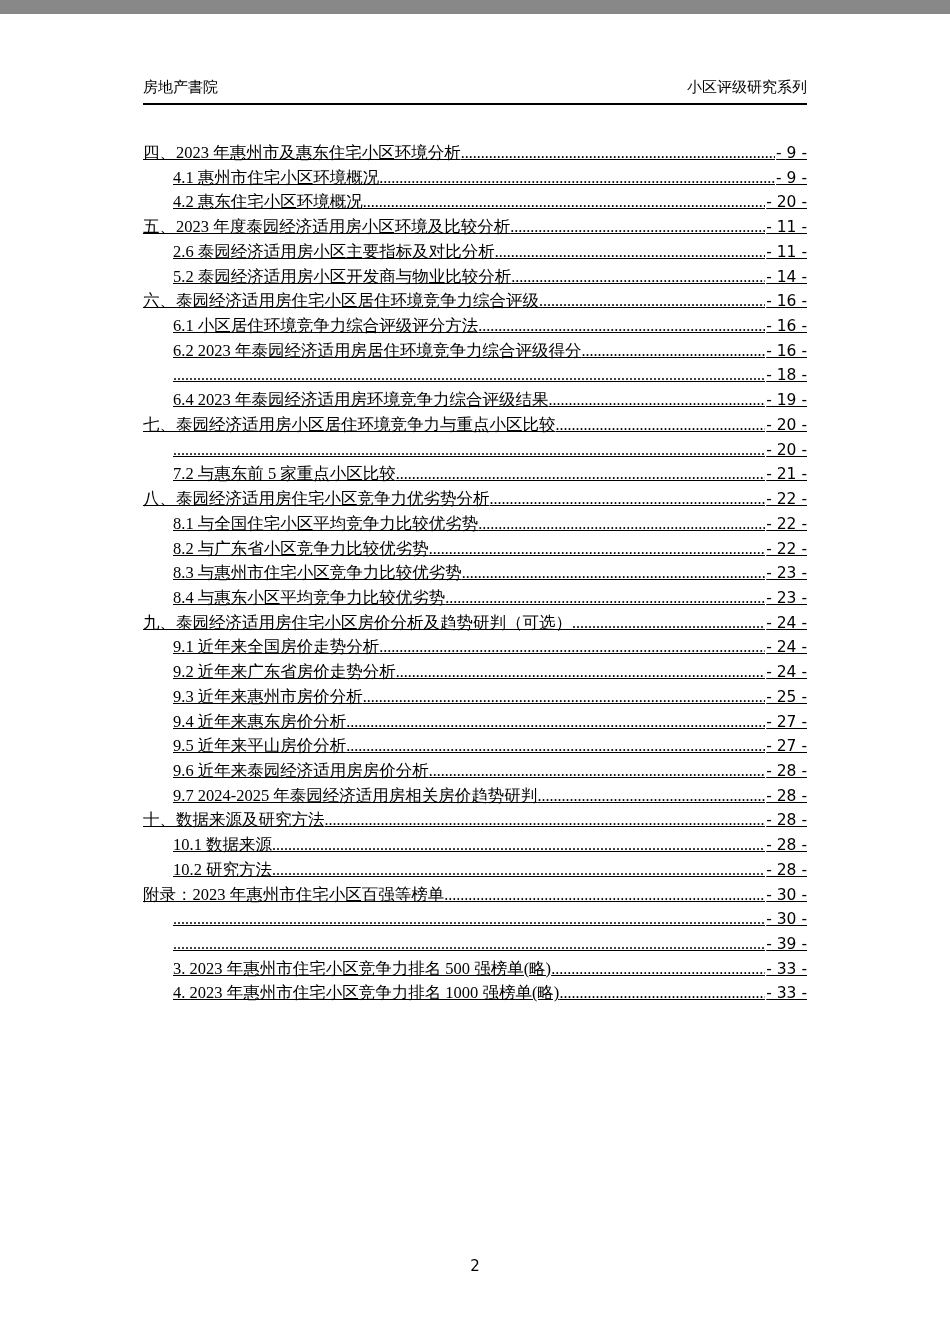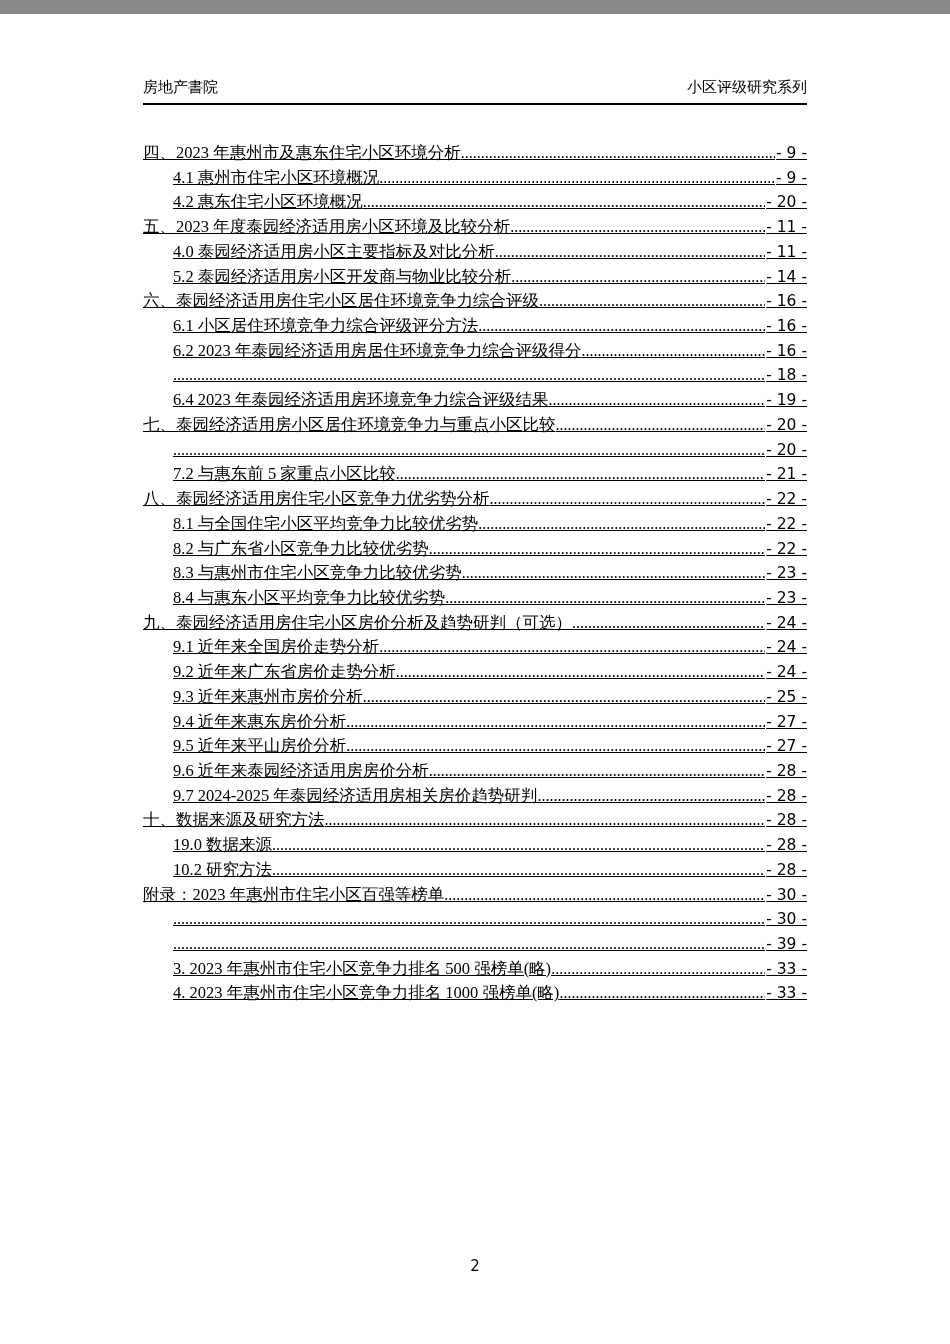--- a/index.html
+++ b/index.html
@@ -92,21 +92,21 @@
         <span class="toc-label">4.2 惠东住宅小区环境概况</span>
         <span class="toc-leader">................................................................................................................................................................................................................................................</span>
         <span class="toc-page">- 20 -</span>
       </div>
       <div class="toc-row">
         <span class="toc-label">五、2023 年度泰园经济适用房小区环境及比较分析</span>
         <span class="toc-leader">................................................................................................................................................................................................................................................</span>
         <span class="toc-page">- 11 -</span>
       </div>
       <div class="toc-row sub">
-        <span class="toc-label">4.0 泰园经济适用房小区主要指标及对比分析</span>
+        <span class="toc-label">2.6 泰园经济适用房小区主要指标及对比分析</span>
         <span class="toc-leader">................................................................................................................................................................................................................................................</span>
         <span class="toc-page">- 11 -</span>
       </div>
       <div class="toc-row sub">
         <span class="toc-label">5.2 泰园经济适用房小区开发商与物业比较分析</span>
         <span class="toc-leader">................................................................................................................................................................................................................................................</span>
         <span class="toc-page">- 14 -</span>
       </div>
       <div class="toc-row">
         <span class="toc-label">六、泰园经济适用房住宅小区居住环境竞争力综合评级</span>
@@ -210,21 +210,21 @@
         <span class="toc-label">9.7 2024-2025 年泰园经济适用房相关房价趋势研判</span>
         <span class="toc-leader">................................................................................................................................................................................................................................................</span>
         <span class="toc-page">- 28 -</span>
       </div>
       <div class="toc-row">
         <span class="toc-label">十、数据来源及研究方法</span>
         <span class="toc-leader">................................................................................................................................................................................................................................................</span>
         <span class="toc-page">- 28 -</span>
       </div>
       <div class="toc-row sub">
-        <span class="toc-label">19.0 数据来源</span>
+        <span class="toc-label">10.1 数据来源</span>
         <span class="toc-leader">................................................................................................................................................................................................................................................</span>
         <span class="toc-page">- 28 -</span>
       </div>
       <div class="toc-row sub">
         <span class="toc-label">10.2 研究方法</span>
         <span class="toc-leader">................................................................................................................................................................................................................................................</span>
         <span class="toc-page">- 28 -</span>
       </div>
       <div class="toc-row">
         <span class="toc-label">附录：2023 年惠州市住宅小区百强等榜单</span>

